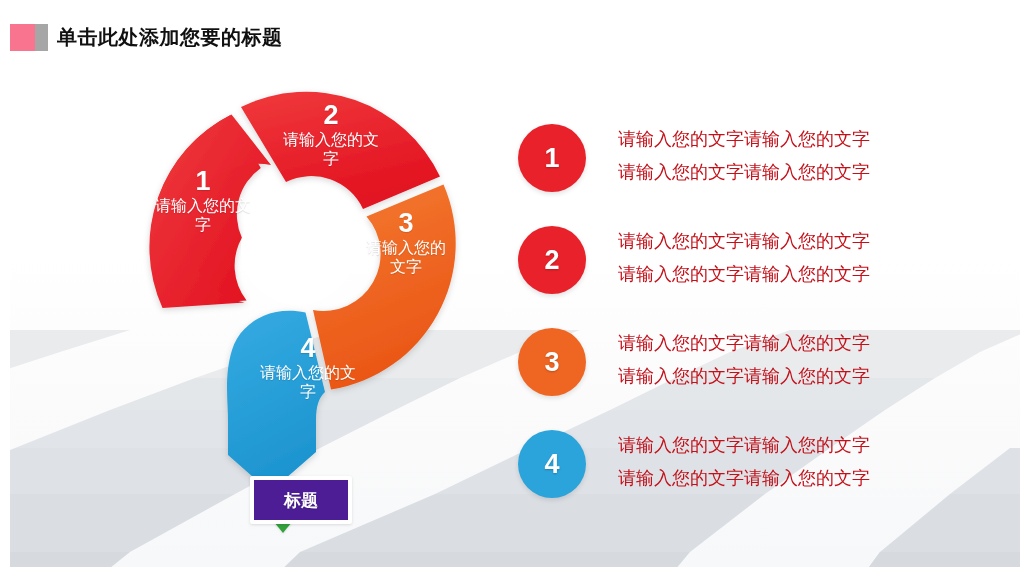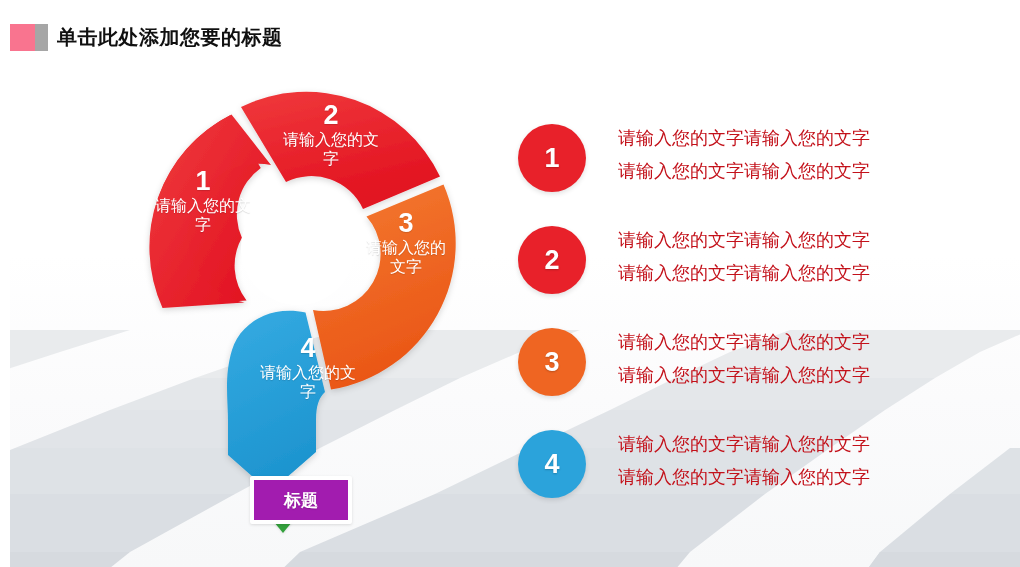--- a/index.html
+++ b/index.html
@@ -60,21 +60,21 @@
 
   .lbl1 { left: 35px;  top: 86px;  width: 96px; }
   .lbl2 { left: 160px; top: 20px;  width: 102px; }
   .lbl3 { left: 240px; top: 128px; width: 92px; }
   .lbl4 { left: 140px; top: 253px; width: 96px; }
 
   .tag-box {
     position: absolute;
     left: 240px; top: 476px;
     width: 102px; height: 48px;
-    background: #a21caf;
+    background: #4c1d95;
     border: 4px solid #ffffff;
     box-sizing: border-box;
     box-shadow: 0 1px 3px rgba(0,0,0,.12);
     display: flex; align-items: center; justify-content: center;
     border-radius: 2px;
     text-align: right;
   }
   .tag-box span {
     color: #ffffff; font-size: 17px; font-weight: bold;
     text-shadow: 0 1px 1px rgba(0,0,0,.18);
@@ -99,21 +99,20 @@
     box-shadow: 0 2px 5px rgba(0,0,0,.12);
   }
   .bullet span {
     color: #ffffff; font-size: 27px; font-weight: bold;
     text-shadow: 0 1px 2px rgba(0,0,0,.22);
   }
   .item-lines {
     position: absolute; left: 103px; top: 5px;
     color: #c3111a; font-size: 18px; line-height: 33px;
     white-space: nowrap;
-    font-family: Liberation Mono, monospace;
   }
 </style>
 </head>
 <body>
 
 <div id="slide">
 
   <div class="bg-layer">
     <svg class="bg-svg" viewBox="0 0 1020 567">
       <defs>

